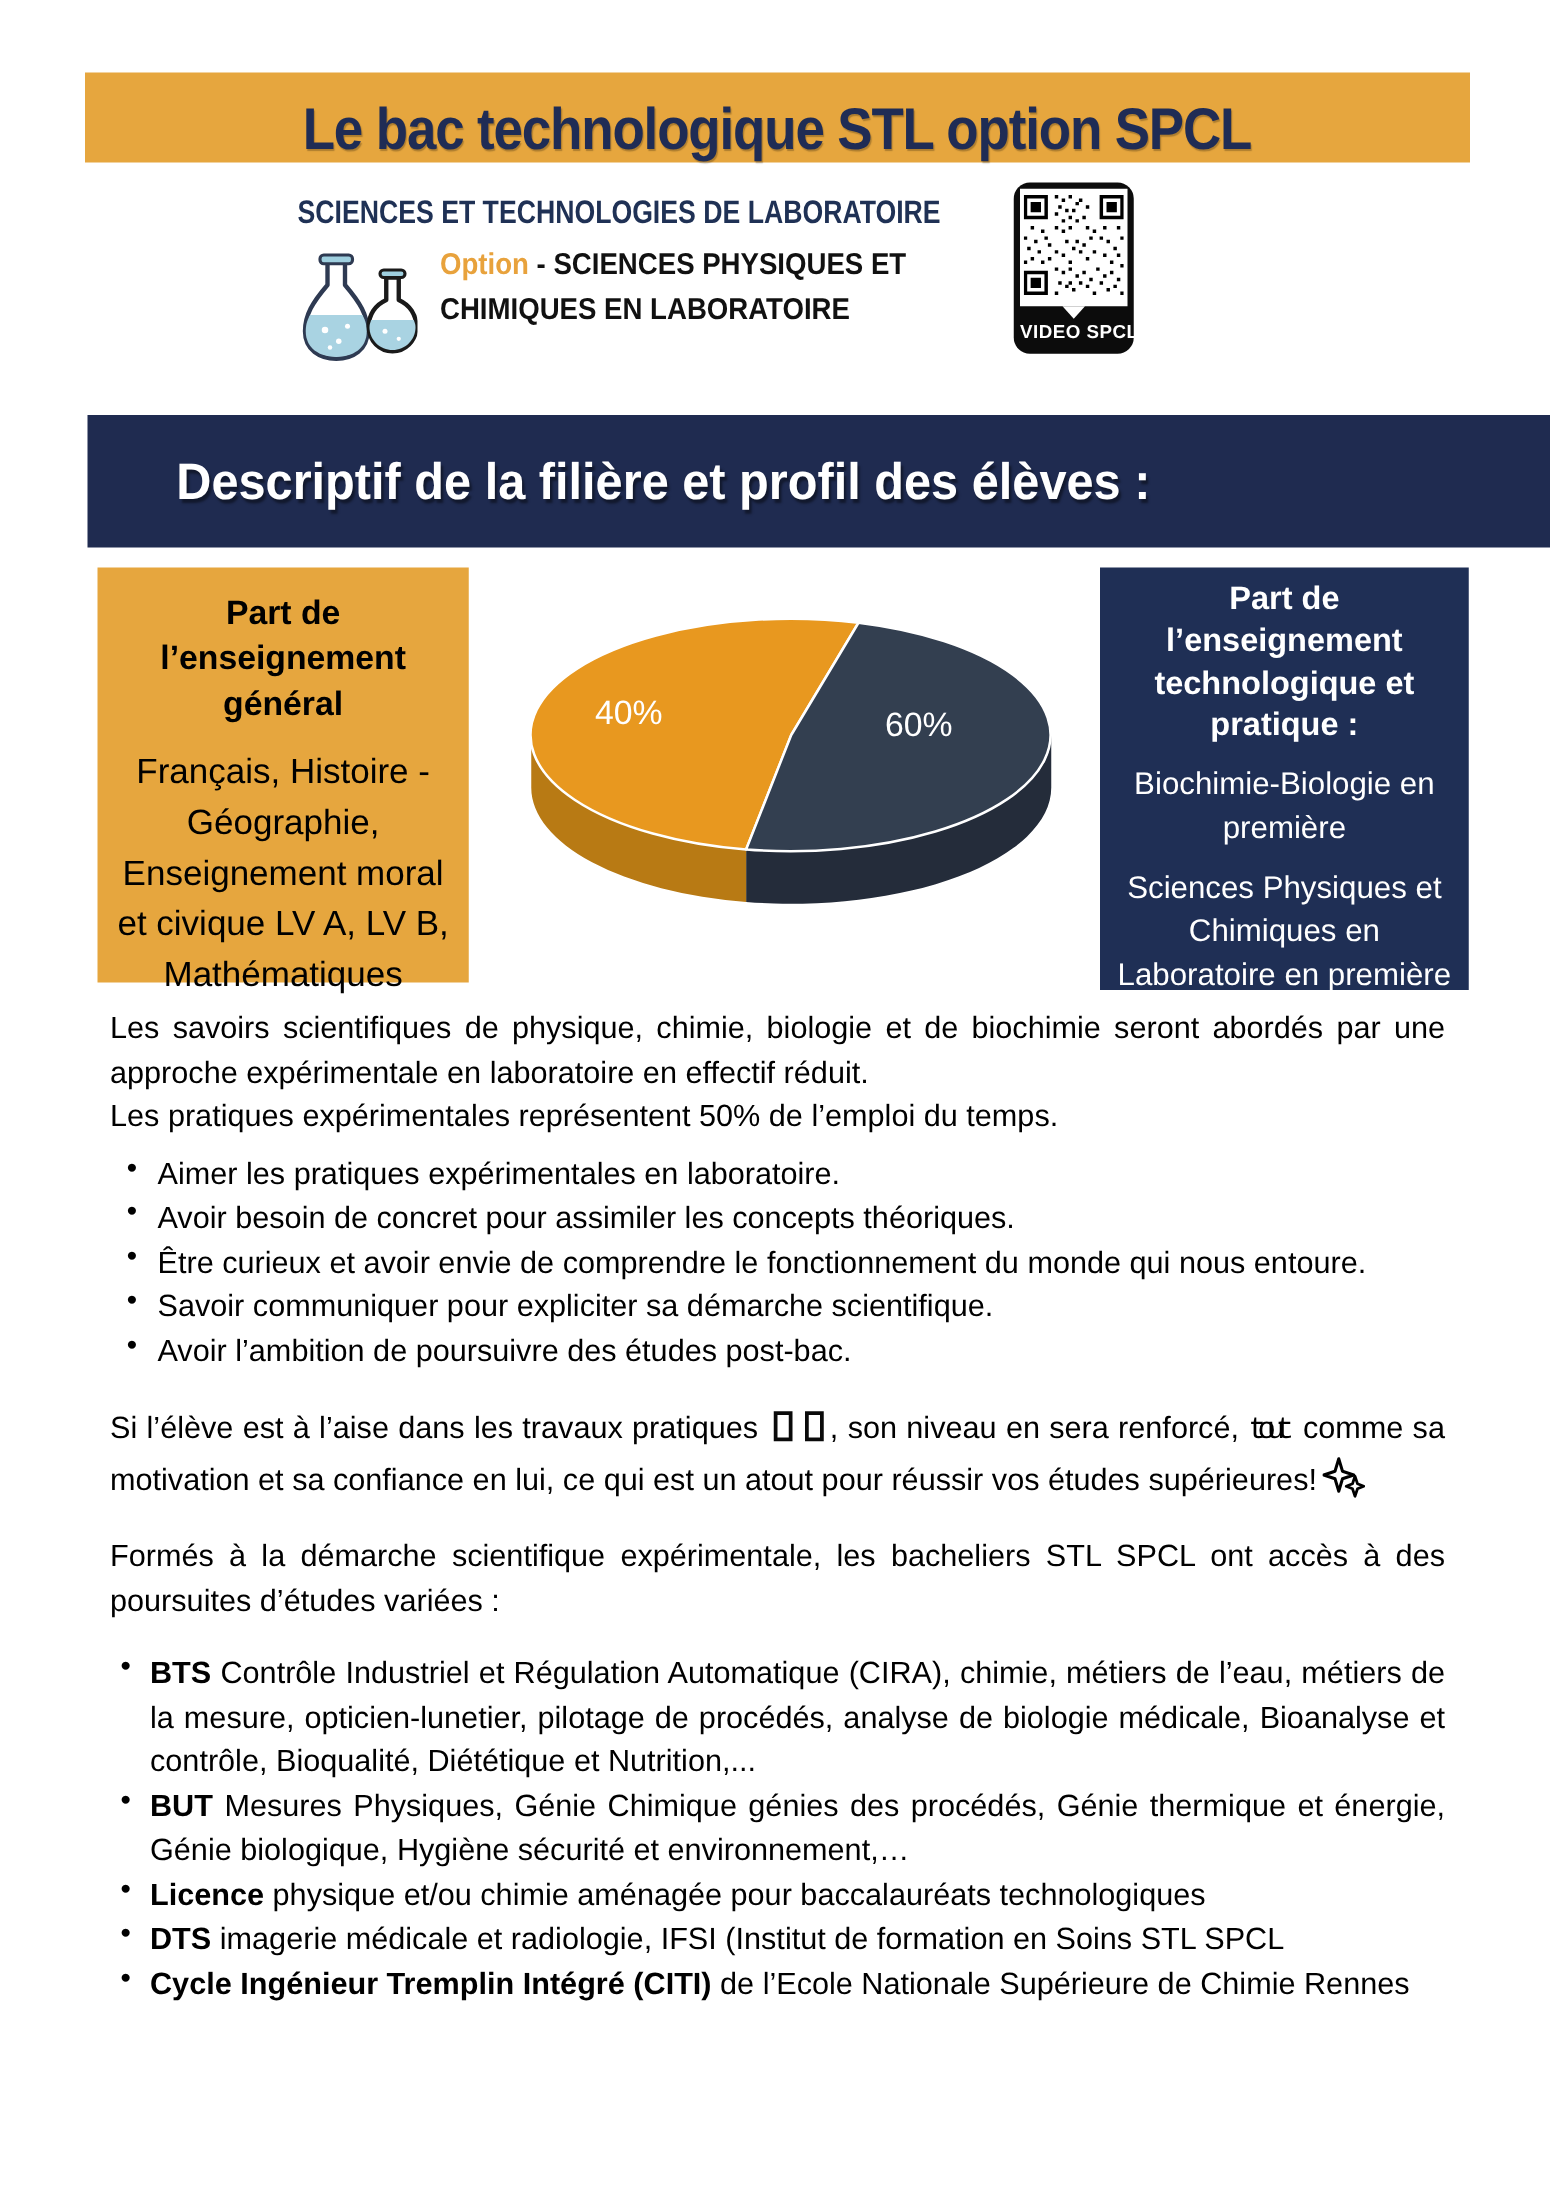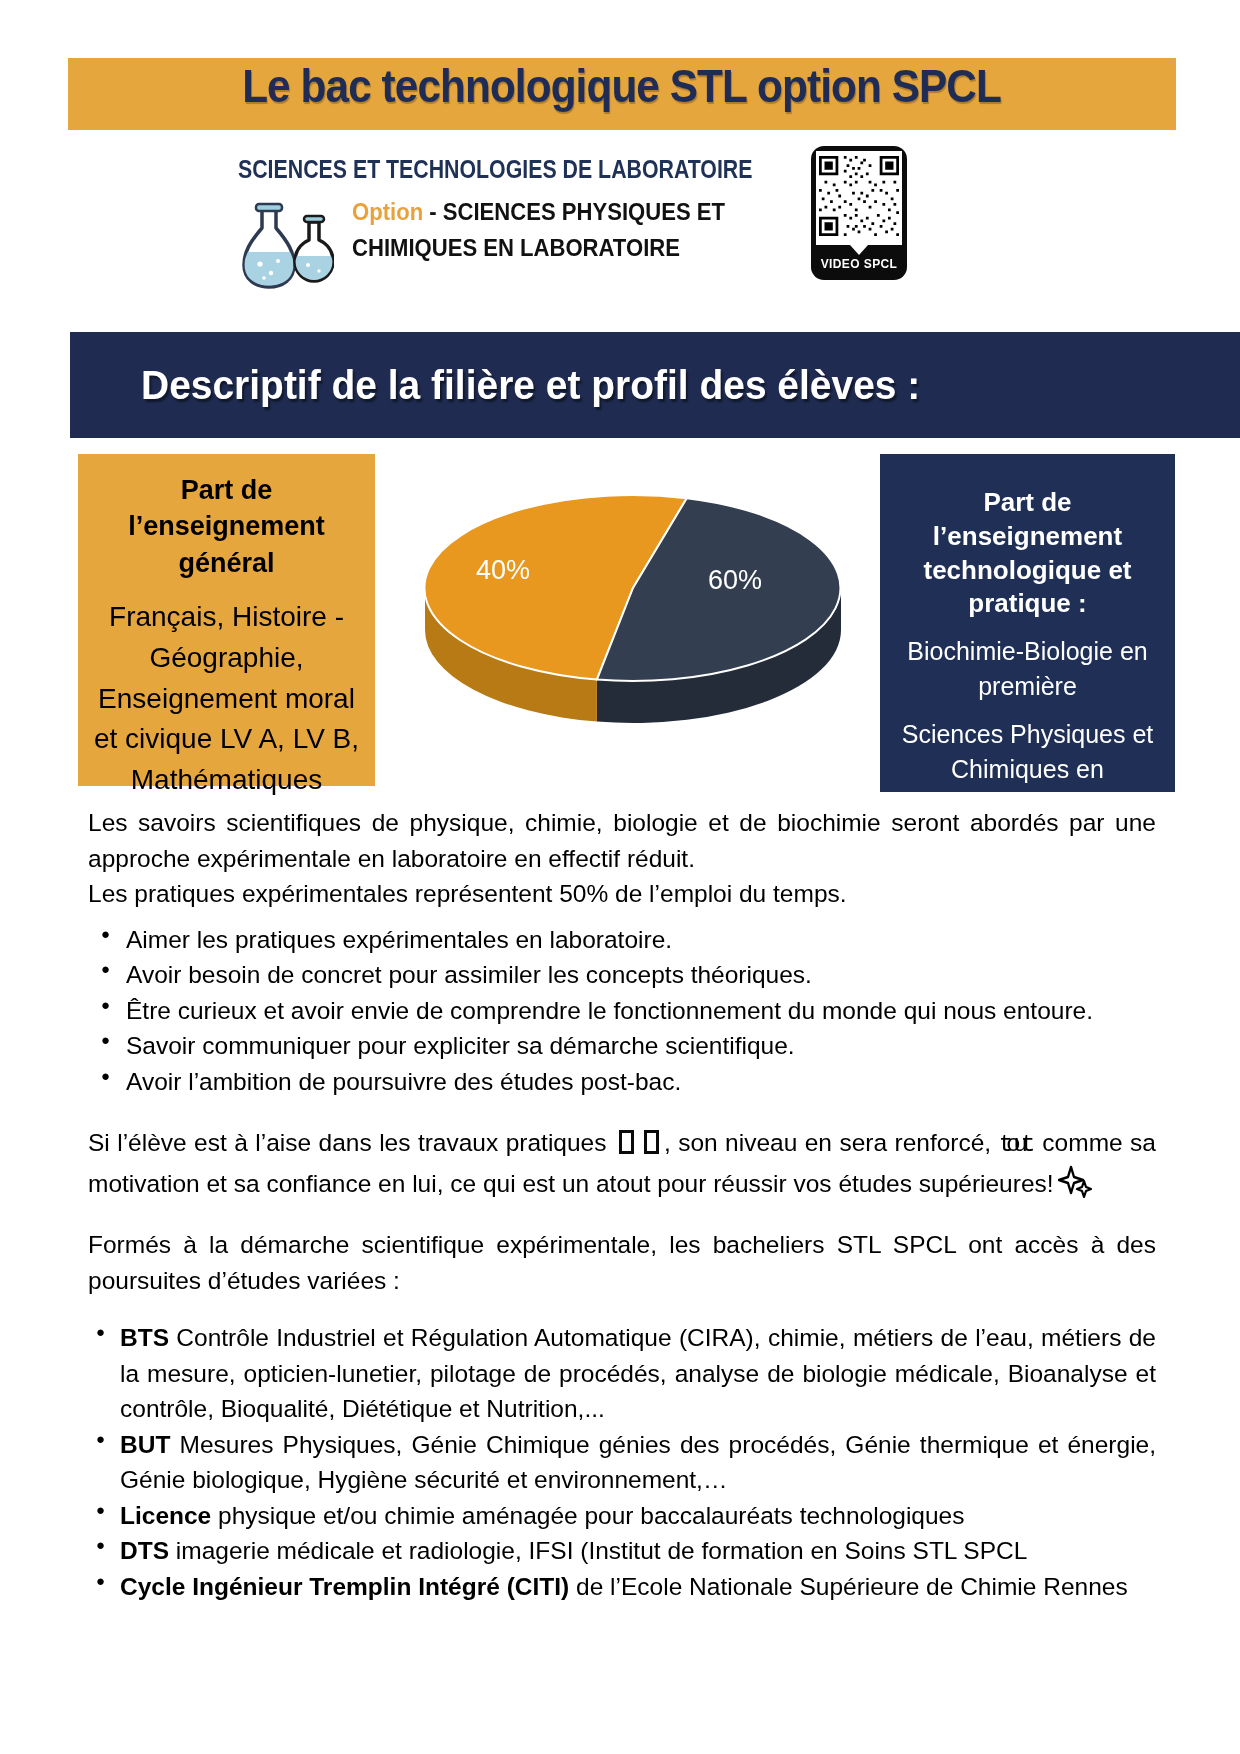--- a/index.html
+++ b/index.html
@@ -2,60 +2,60 @@
 <html lang="fr"><head>
 <meta charset="utf-8">
 <style>
   html,body{margin:0;padding:0;background:#ffffff;}
   body{width:1240px;height:1754px;position:relative;overflow:hidden;
        font-family:"Liberation Sans",sans-serif;color:#000;}
   .page{position:relative;width:1240px;height:1754px;background:#fff;}
 
   
   .main-banner{position:absolute;left:68px;top:58px;width:1108px;height:72px;
-    background:#E6A63E;display:flex;align-items:flex-start;justify-content:center;}
+    background:#E6A63E;display:flex;align-items:flex-end;justify-content:center;}
   .main-banner h1{margin:0;font-size:47px;font-weight:bold;color:#1F2C55;
     white-space:nowrap;transform:scaleX(.90);letter-spacing:-1px;
     text-shadow:1px 2px 1px rgba(0,0,0,.25);}
 
   
   .header-block{position:absolute;left:16px;top:130px;width:1240px;height:200px;}
   .subtitle{position:absolute;left:222px;top:24px;font-size:26px;font-weight:bold;
     color:#1F3155;transform:scaleX(.82);transform-origin:left center;white-space:nowrap;
     letter-spacing:0px;}
   .flasks{position:absolute;left:220px;top:58px;}
   .option-block{position:absolute;left:336px;top:64px;font-size:24px;font-weight:bold;
     line-height:1.5;color:#111;transform:scaleX(.92);transform-origin:left top;white-space:nowrap;}
   .option-word{color:#E8A23C;}
   
   .qr-badge{position:absolute;left:795px;top:16px;width:96px;background:#0c0c0c;
     border-radius:13px;padding:5px 5px 5px 5px;box-sizing:border-box;cursor:pointer;}
   .qr-screen{background:#fff;width:86px;height:94px;padding:3px;box-sizing:border-box;}
   .qr-screen svg{width:80px;height:80px;display:block;margin:2px auto 0;}
   .qr-pointer{width:0;height:0;margin:0 auto;border-left:9px solid transparent;
     border-right:9px solid transparent;border-top:10px solid #fff;}
-  .qr-label{color:#fff;font-size:12px;font-weight:bold;text-align:center;
+  .qr-label{color:#fff;font-size:15px;font-weight:bold;text-align:center;
     padding:2px 0 4px;letter-spacing:.4px;white-space:nowrap;}
 
   
   .section-banner{position:absolute;left:70px;top:332px;width:1170px;height:106px;
     background:#1F2B50;display:flex;align-items:center;padding-left:45px;}
   .section-banner h2{margin:0 0 0 26px;color:#fff;font-size:41px;font-weight:bold;
     white-space:nowrap;transform:scaleX(.95);transform-origin:left center;
     text-shadow:2px 3px 2px rgba(0,0,0,.45);}
 
   
   .columns{position:absolute;left:70px;top:452px;width:1105px;height:345px;}
   .box{box-sizing:border-box;text-align:center;position:absolute;}
   .box-left{left:8px;top:2px;width:297px;height:332px;background:#E6A63E;color:#000000;
     padding:18px 14px 0;}
   .box-left h3{margin:0;font-size:27px;font-weight:bold;line-height:1.35;}
   .box-left p{margin:16px 0 0;font-size:28px;line-height:1.45;}
   .box-right{left:810px;top:2px;width:295px;height:338px;background:#1F2F55;color:#fff;
-    padding:32px 8px 0;}
+    padding:8px 8px 0;}
   .box-right h3{margin:0;font-size:26px;font-weight:bold;line-height:1.3;}
   .box-right p{margin:13px 0 0;font-size:25px;line-height:1.4;}
   .pie-wrap{position:absolute;left:353px;top:2px;width:442px;height:292px;}
   .pie-label{font-size:27px;fill:#fff;font-family:"Liberation Sans",sans-serif;}
 
   
   .content{position:absolute;left:88px;top:805px;width:1068px;font-size:24.5px;
     line-height:1.45;}
   .content p{margin:0;text-align:justify;}
   .gap-lg{margin-top:30px !important;}

